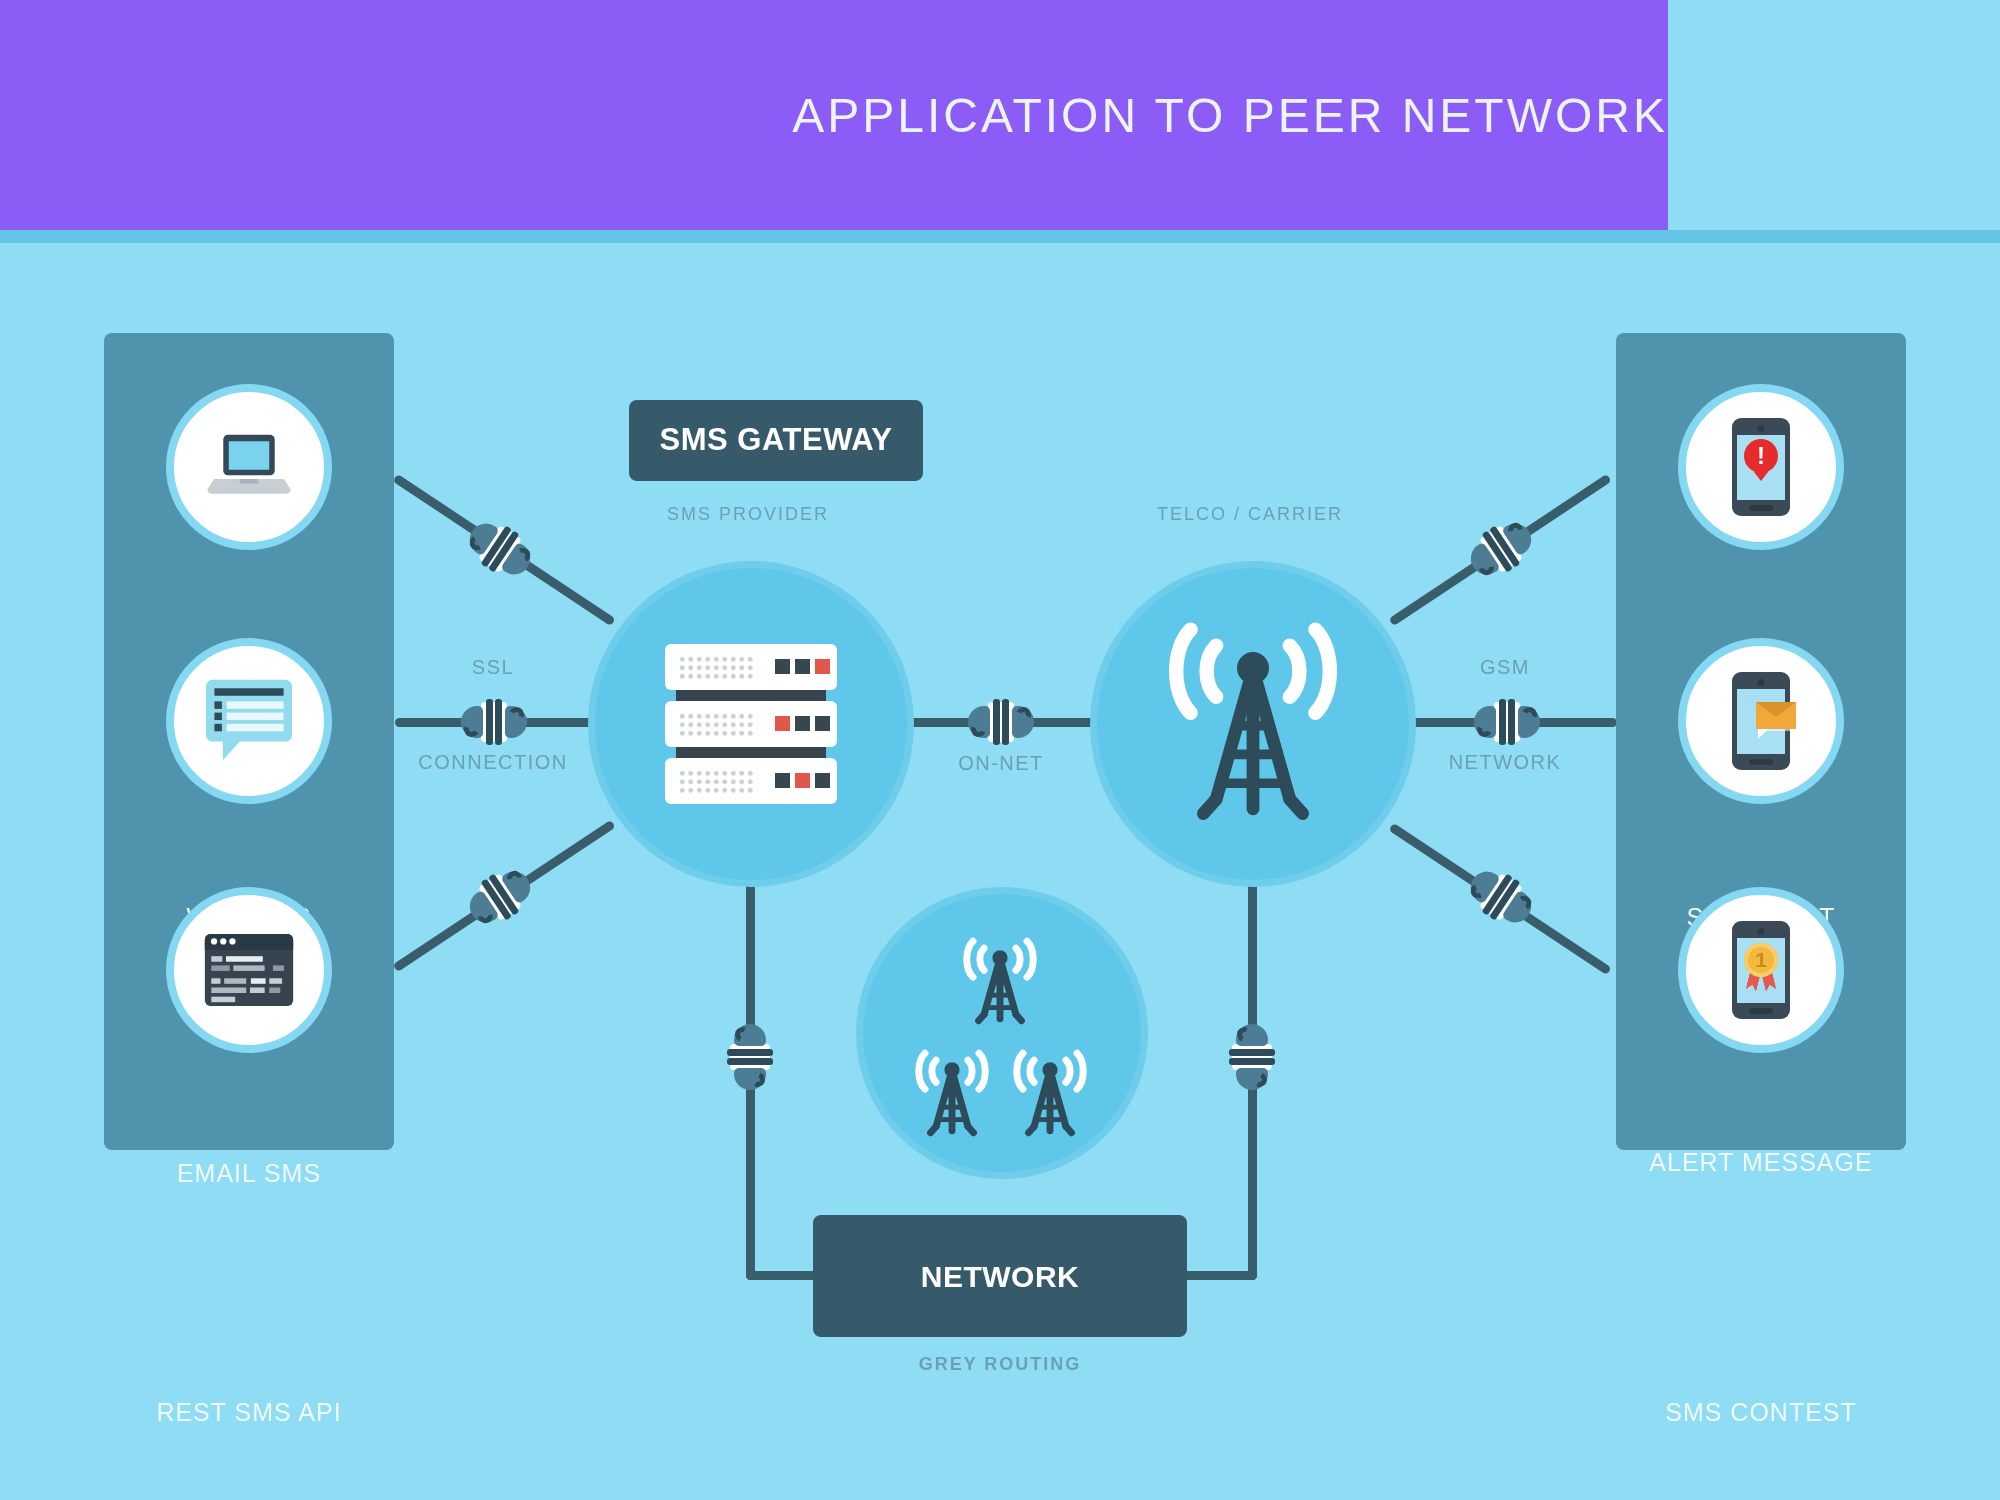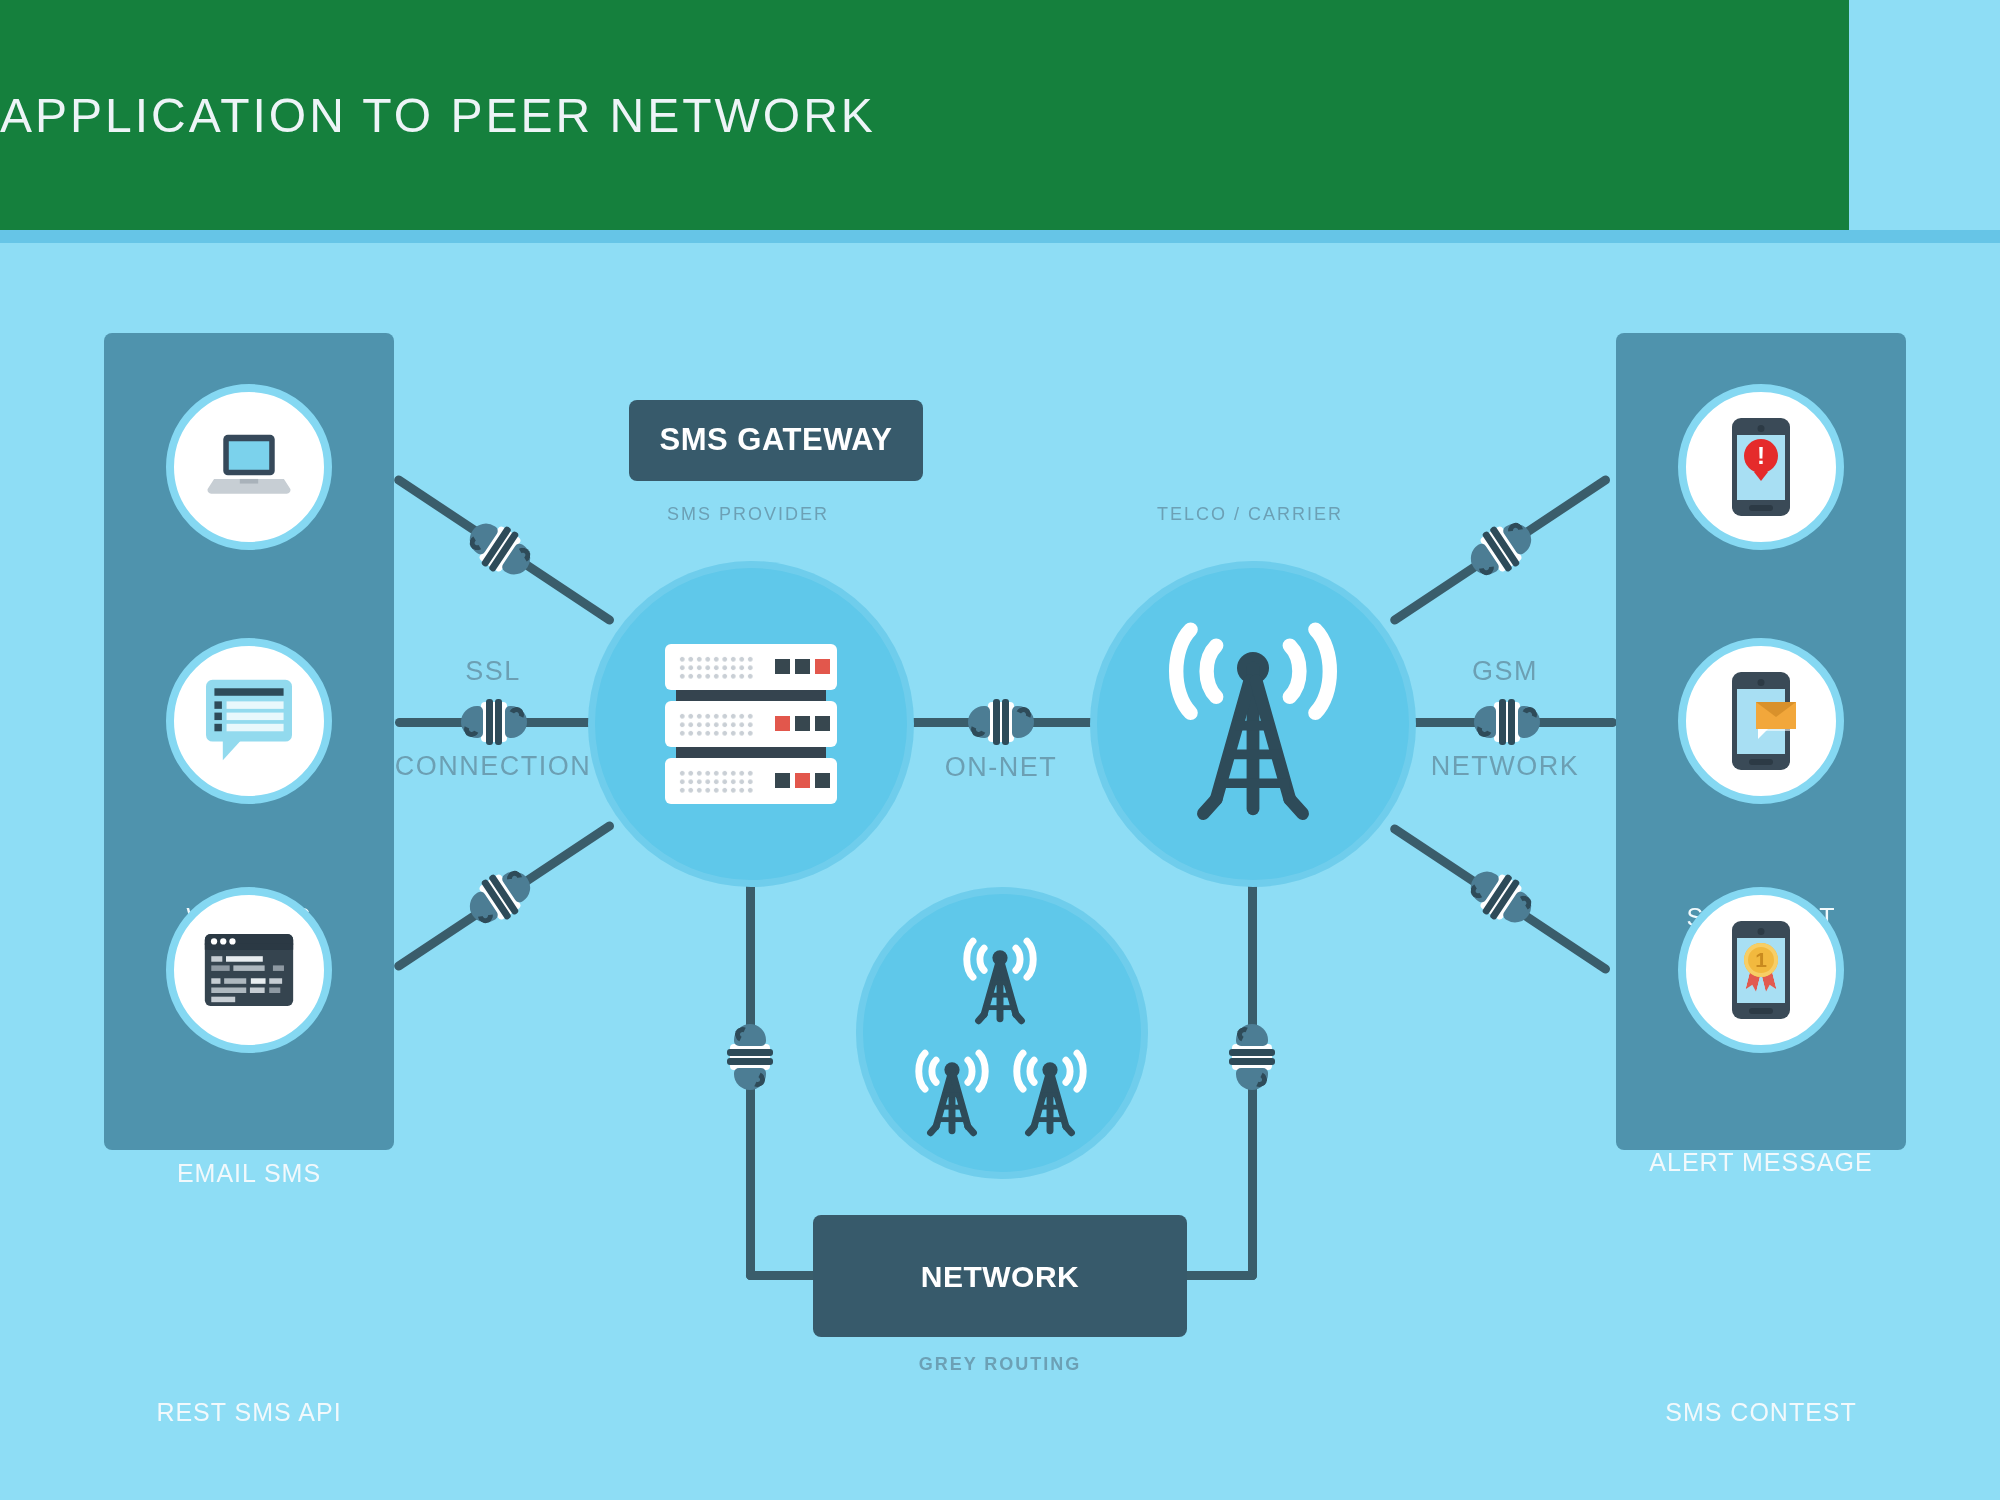--- a/index.html
+++ b/index.html
@@ -1,20 +1,20 @@
 <!DOCTYPE html>
 <html><head>
 <meta charset="utf-8">
 <style>
   html,body{margin:0;padding:0;}
   body{font-family:"Liberation Sans", sans-serif;}
   #stage{position:relative;width:2000px;height:1500px;background:#8EDDF5;overflow:hidden;}
 
   
-  .header{position:absolute;left:0;top:0;width:1849px;height:230px;background:#15803d;display:flex;align-items:center;justify-content:flex-start;}
+  .header{position:absolute;left:0;top:0;width:1668px;height:230px;background:#8b5cf6;display:flex;align-items:center;justify-content:flex-end;}
   .header .title{color:#EDF4F7;font-size:48px;letter-spacing:3px;font-weight:400;}
   .header-strip{position:absolute;left:0;top:230px;width:2000px;height:13px;background:#66C5E7;}
 
   
   .panel{position:absolute;top:333px;width:290px;height:817px;background:#4F93AD;border-radius:8px;}
   .panel.left{left:104px;}
   .panel.right{left:1616px;}
   .st-circle{position:absolute;left:50%;transform:translateX(-50%);width:166px;height:166px;border-radius:50%;
              background:#FFFFFF;border:8px solid #85D8F2;box-sizing:border-box;display:flex;align-items:center;justify-content:center;}
   .st-label{position:absolute;left:-20px;width:330px;text-align:center;color:#F2F9FC;font-size:25px;letter-spacing:1px;}
@@ -39,21 +39,21 @@
   .plug-half{position:absolute;top:7px;width:22px;height:32px;background:#4C7D94;}
   .half-l{left:0;border-radius:16px 5px 5px 16px;}
   .half-r{right:0;border-radius:5px 16px 16px 5px;}
   .half-l::after,.half-r::after{content:'';position:absolute;width:15px;height:15px;border:5px solid #2E4B59;border-radius:50%;box-sizing:border-box;}
   .half-l::after{left:3px;bottom:1px;border-top-color:transparent;border-right-color:transparent;transform:rotate(-20deg);}
   .half-r::after{right:3px;top:1px;border-bottom-color:transparent;border-left-color:transparent;transform:rotate(-20deg);}
   .plug-bar{position:absolute;top:0;width:7px;height:46px;background:#2E4B59;border-radius:3px;}
   .bar-1{left:25px;}
   .bar-2{left:34px;}
 
-  .conn-label{position:absolute;width:300px;color:#6C9FB3;font-size:27px;letter-spacing:1.5px;text-align:center;}
+  .conn-label{position:absolute;width:300px;color:#6C9FB3;font-size:20px;letter-spacing:1.5px;text-align:center;}
 
   
   .server{position:relative;width:172px;height:160px;}
   .srv-back{position:absolute;left:11px;top:20px;width:150px;height:120px;background:#35444F;}
   .srv-unit{position:absolute;left:0;width:172px;height:46px;background:#FFFFFF;border-radius:6px;}
   .srv-u1{top:0;}.srv-u2{top:57px;}.srv-u3{top:114px;}
   .srv-dots{position:absolute;left:13px;top:11px;width:76px;height:25px;
             background-image:radial-gradient(#C9CFD5 2px, transparent 2.7px);background-size:8.5px 8.5px;}
   .lt{position:absolute;top:15px;width:15px;height:15px;}
   .lt.p1{left:110px;}.lt.p2{left:130px;}.lt.p3{left:150px;}

